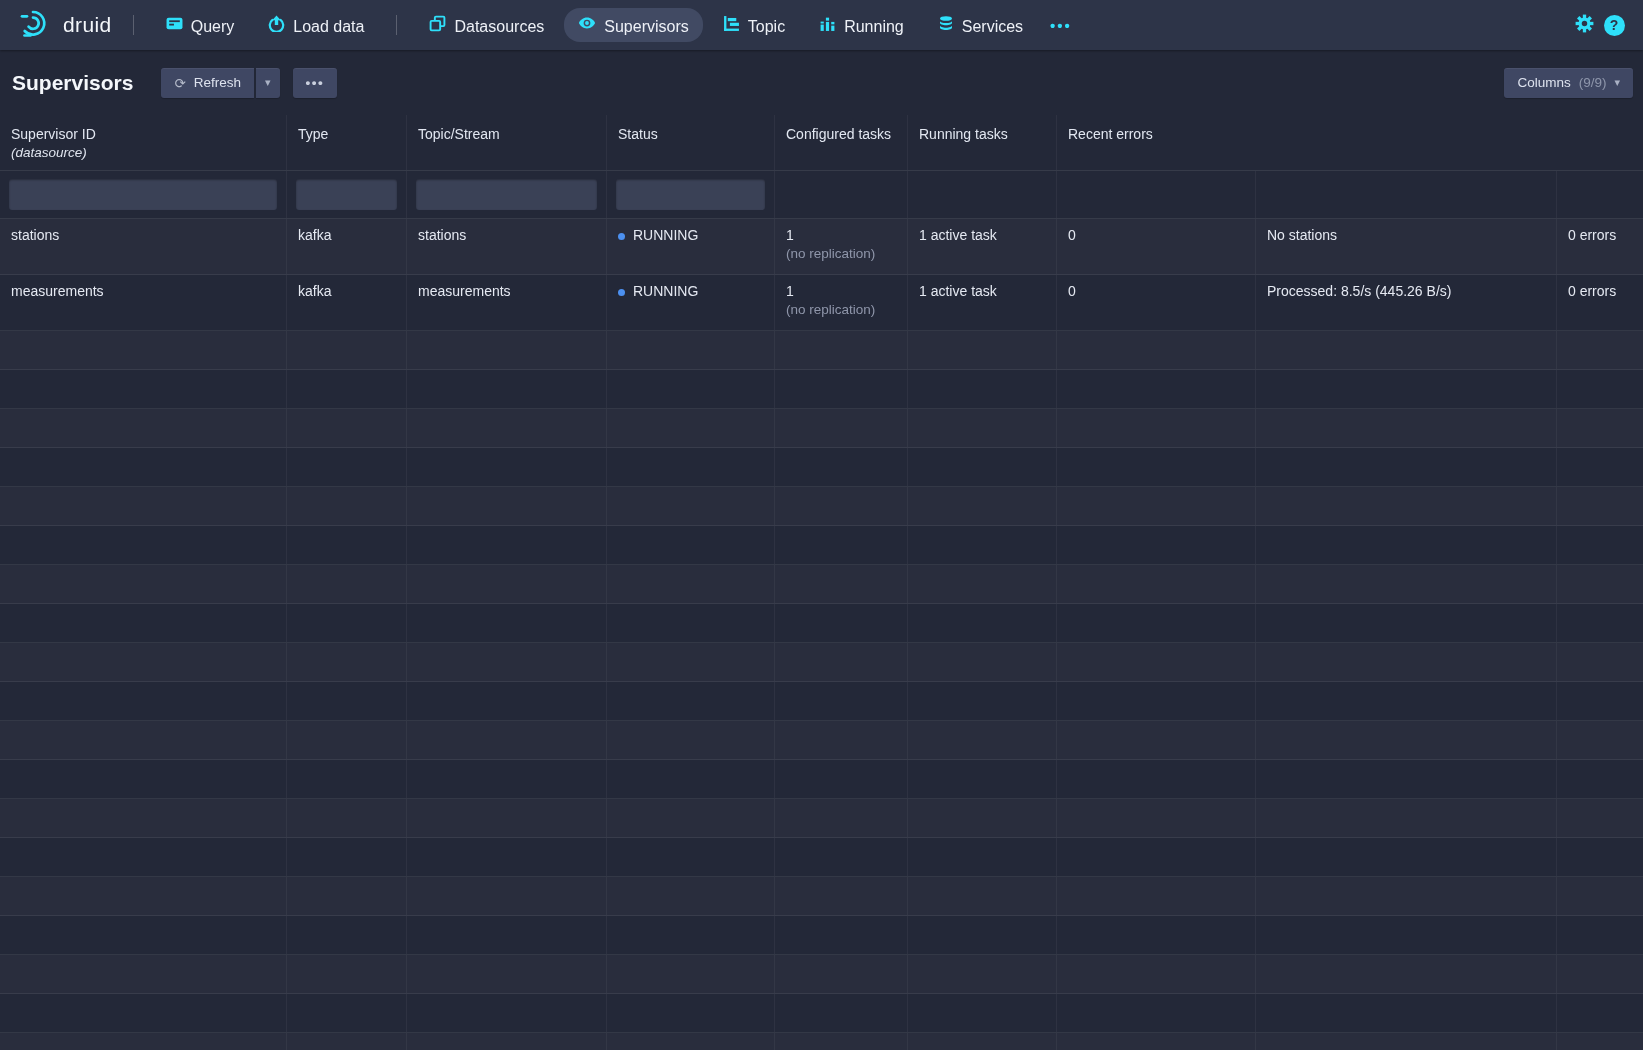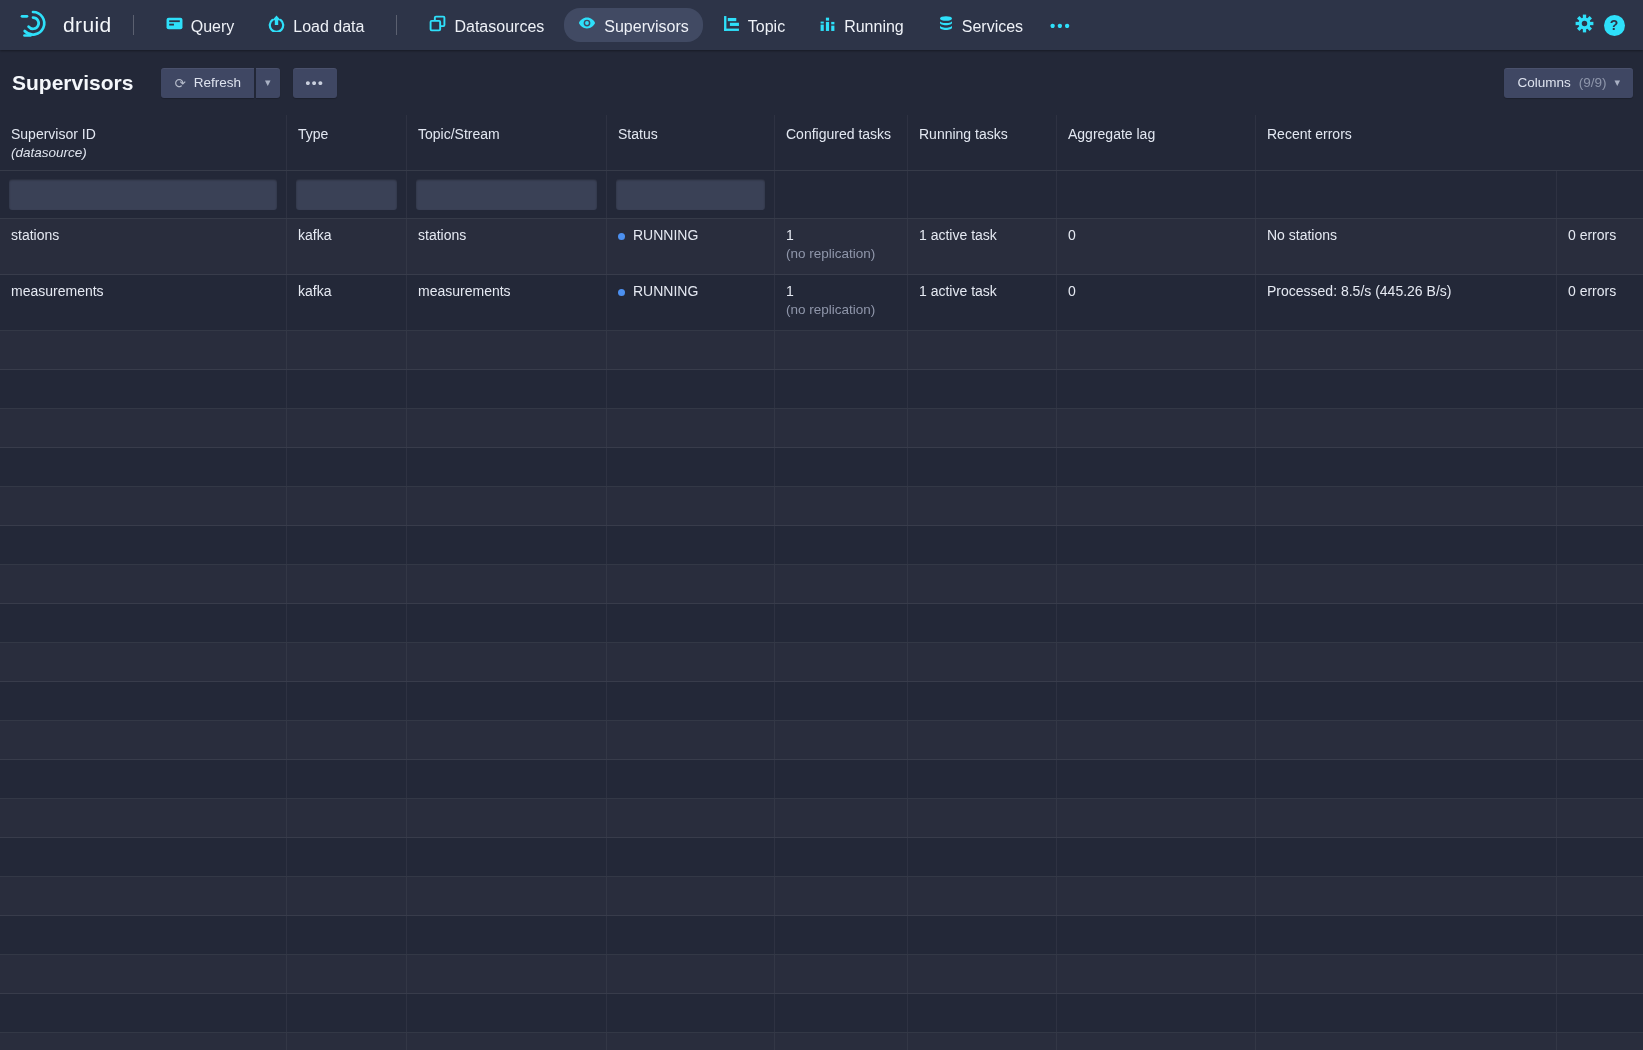--- a/index.html
+++ b/index.html
@@ -245,23 +245,20 @@
     <div class="cell th">
       <div>Status</div>
     </div>
     <div class="cell th">
       <div>Configured tasks</div>
     </div>
     <div class="cell th">
       <div>Running tasks</div>
     </div>
     <div class="cell th">
-      <div>Aggregate lag</div>
-    </div>
-    <div class="cell th">
       <div>Recent errors</div>
     </div>
   </div>
 
   <div class="trow filter-row">
     <div class="cell"><input class="filter-input" value="" style=""></div>
     <div class="cell"><input class="filter-input" value="" style=""></div>
     <div class="cell"><input class="filter-input" value="" style=""></div>
     <div class="cell"><input class="filter-input" value="" style=""></div>
     <div class="cell"></div>

